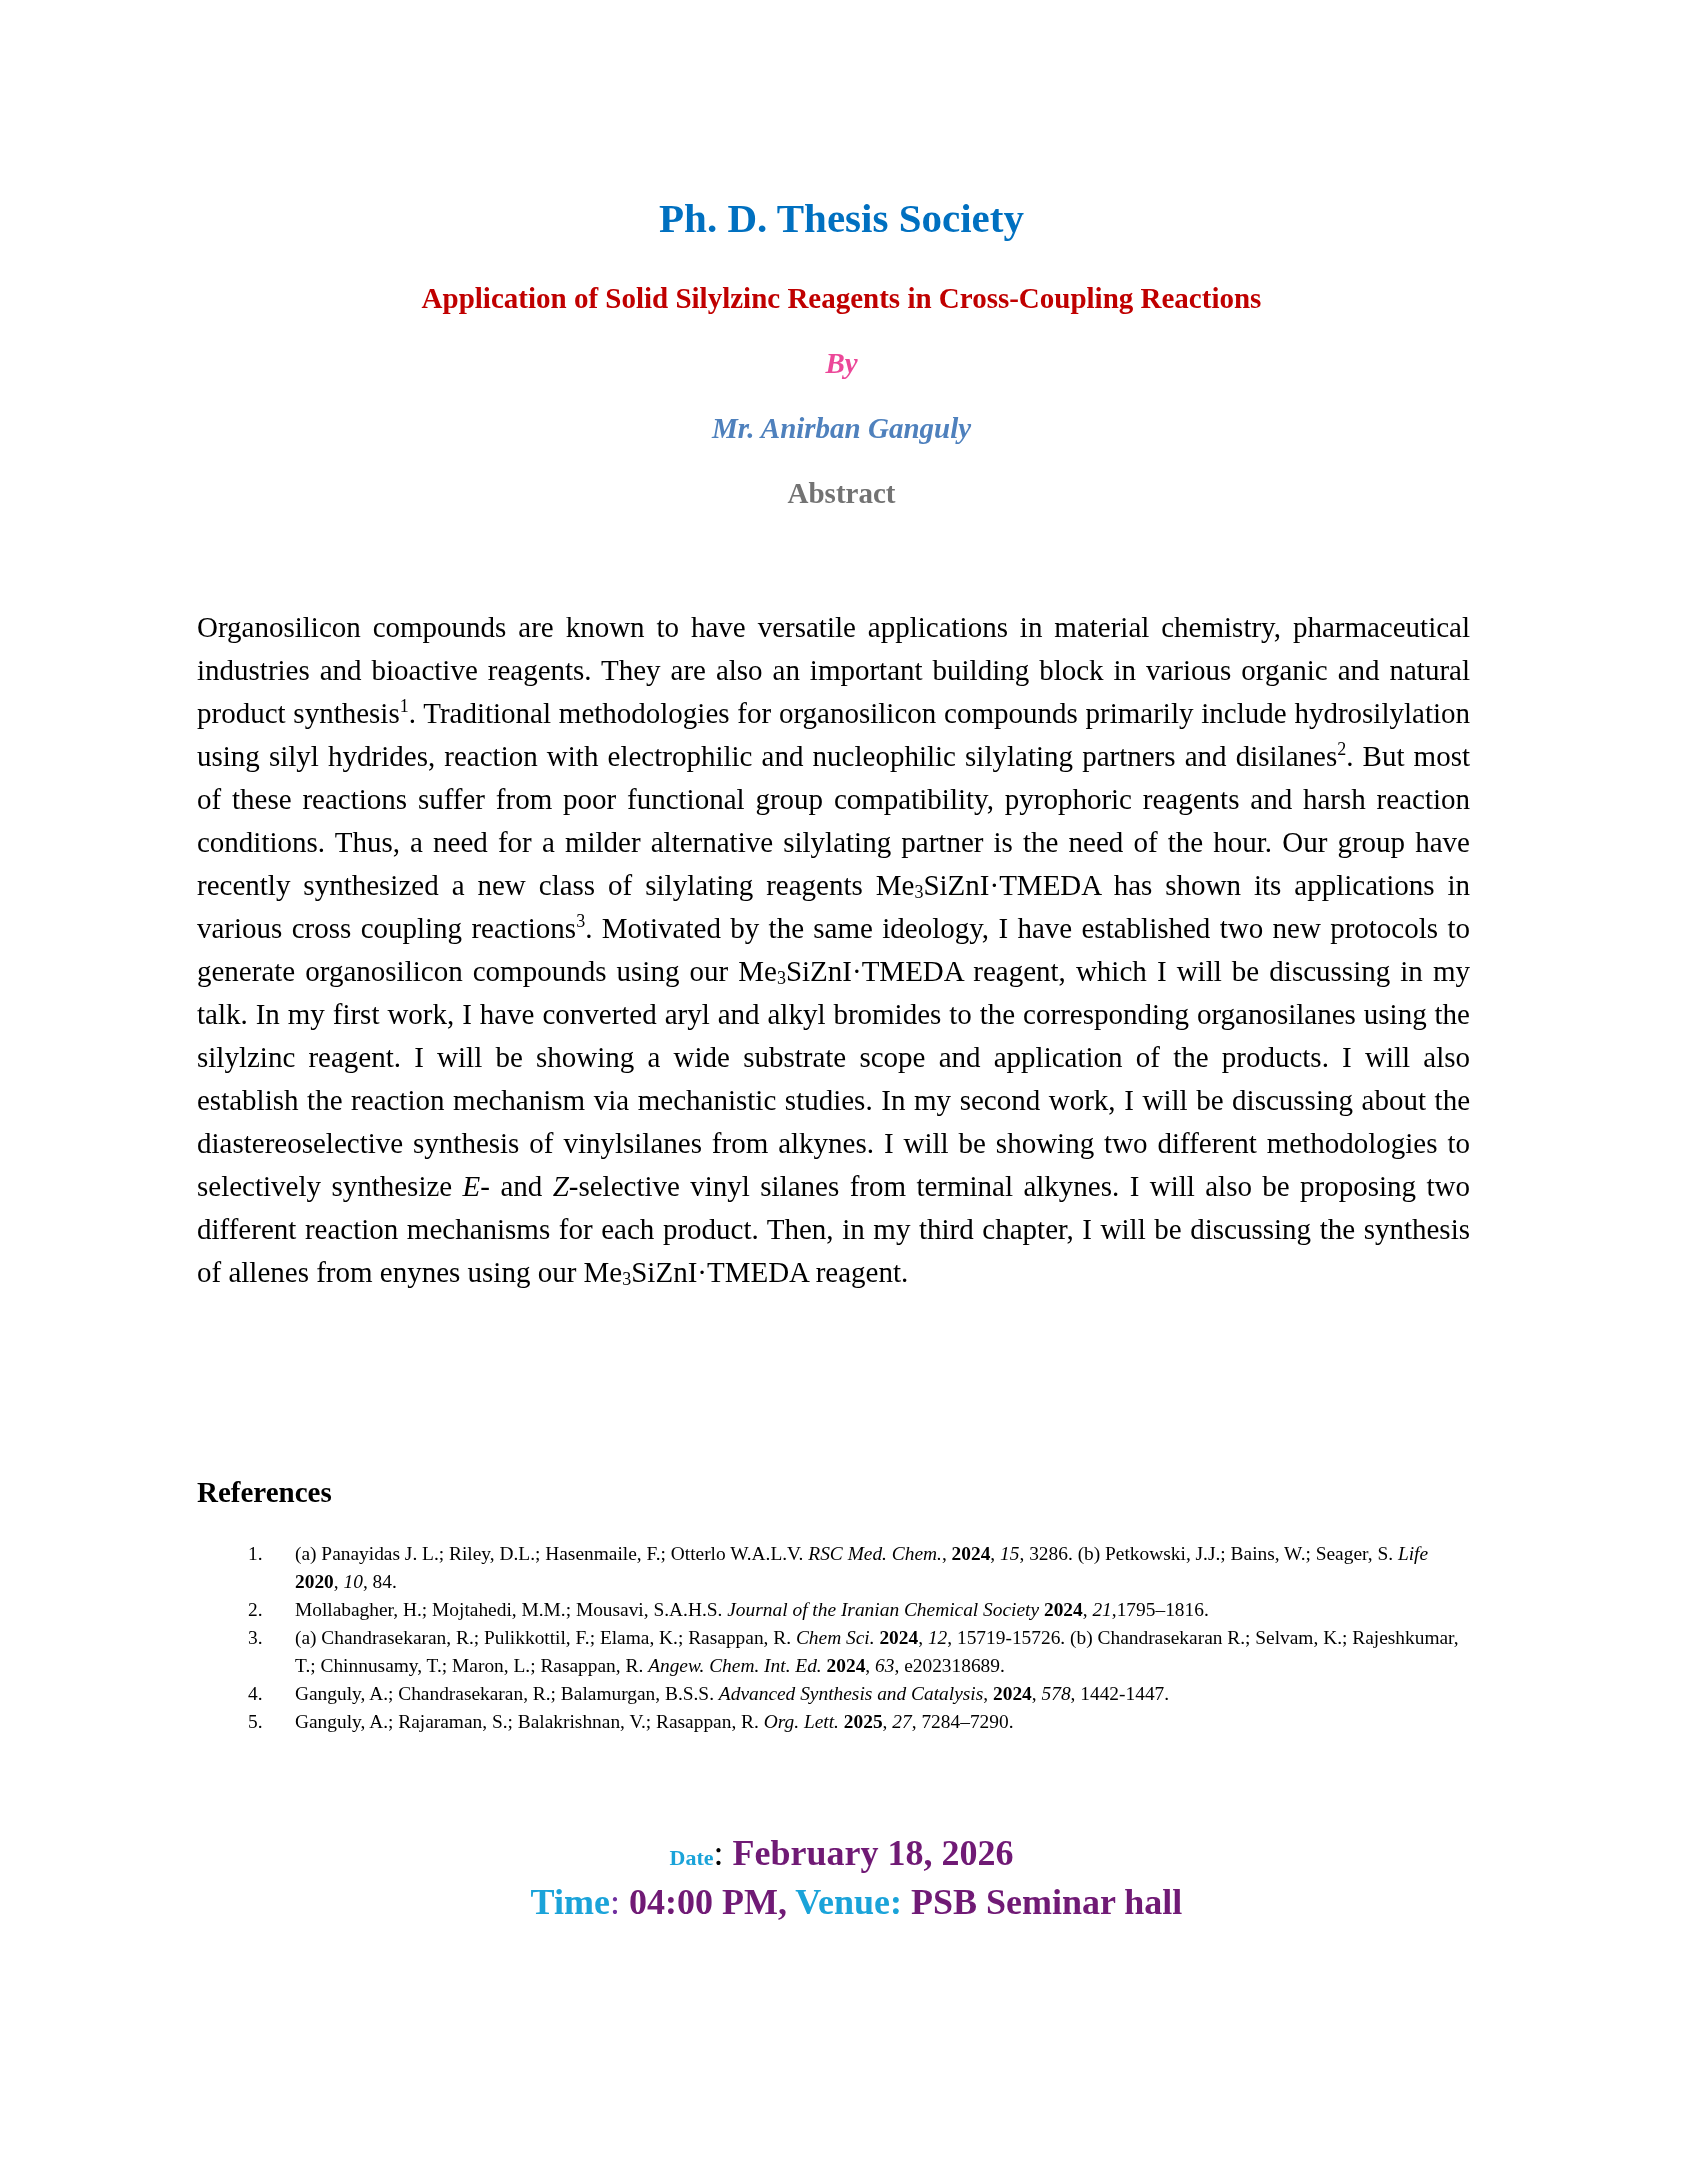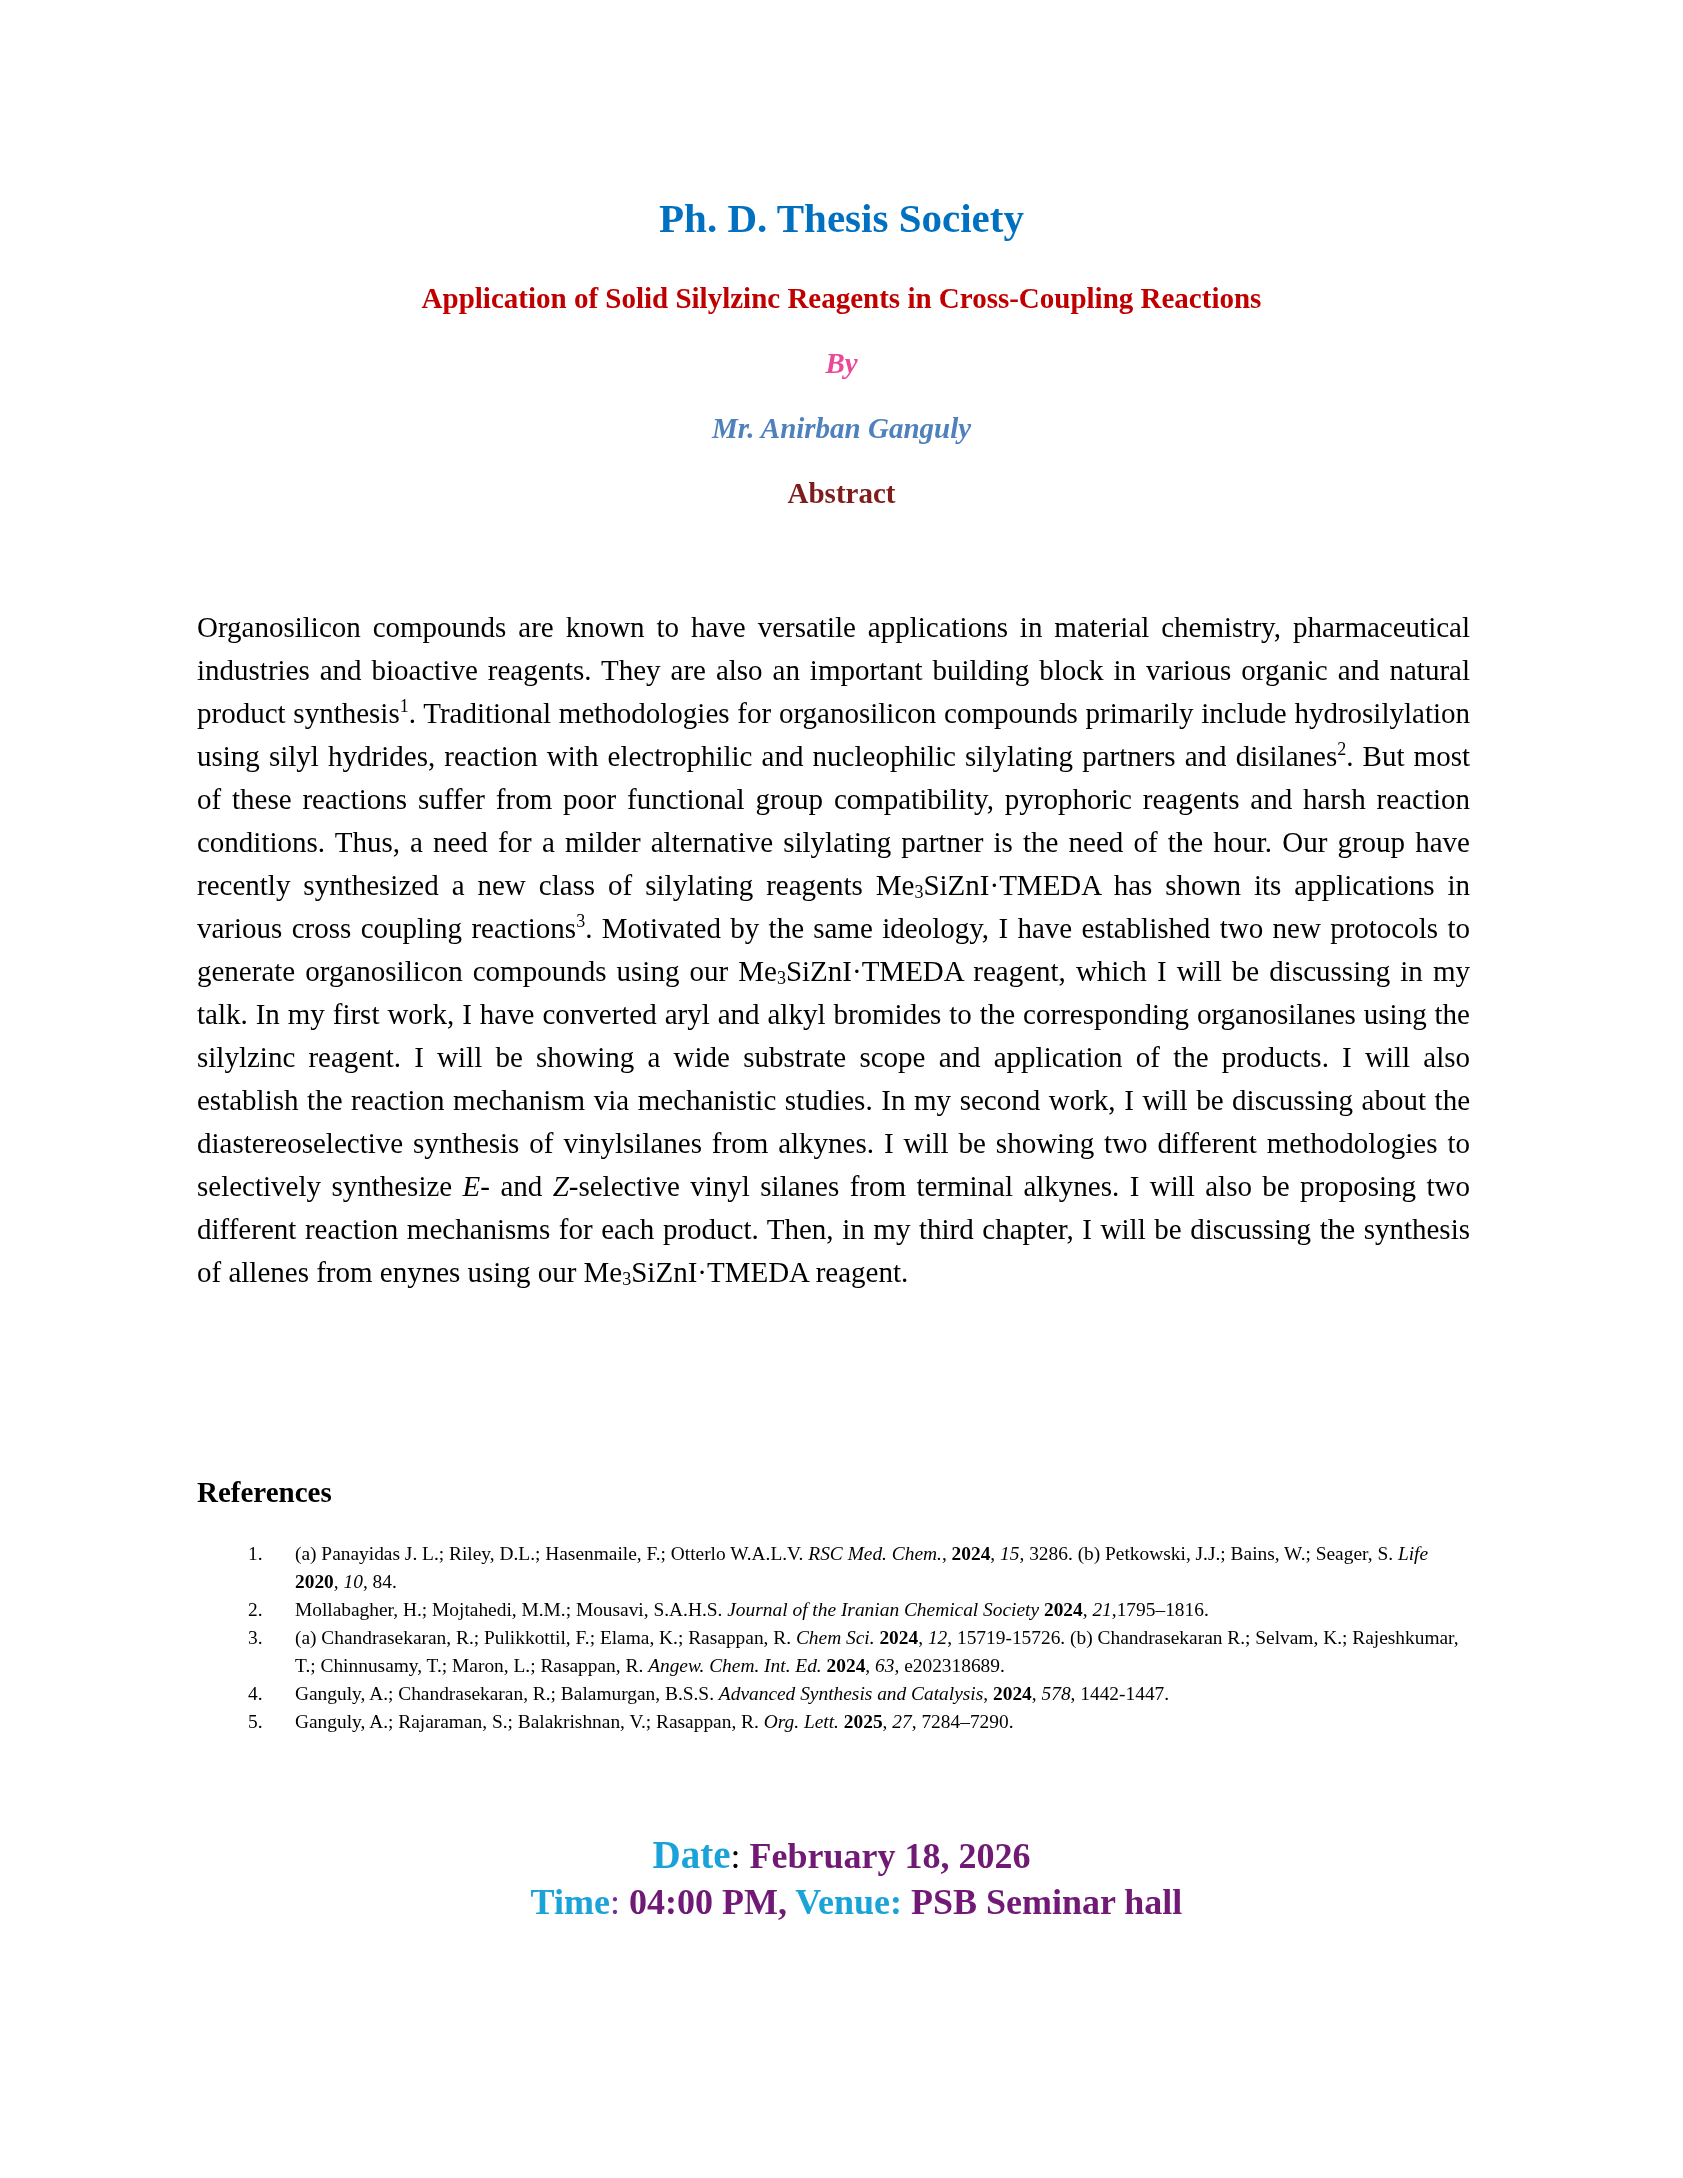--- a/index.html
+++ b/index.html
@@ -2,32 +2,32 @@
 <html><head>
 <meta charset="utf-8">
 <style>
   html, body { margin:0; padding:0; background:#ffffff; }
   body { width:1683px; height:2178px; position:relative; font-family:"Liberation Serif", serif; color:#000; overflow:hidden; }
   .center { position:absolute; left:0; width:1683px; text-align:center; }
   #title { top:194px; font-size:41px; font-weight:bold; color:#0070c0; }
   #subtitle { top:282px; font-size:29px; font-weight:bold; color:#c00000; }
   #by { top:347px; font-size:29px; font-weight:bold; font-style:italic; color:#ec4899; }
   #author { top:412px; font-size:29px; font-weight:bold; font-style:italic; color:#4f81bd; }
-  #abstract-heading { top:477px; font-size:29px; font-weight:bold; color:#7f1d1d; }
+  #abstract-heading { top:477px; font-size:29px; font-weight:bold; color:#737373; }
   #abstract { position:absolute; left:197px; width:1273px; top:606px; font-size:29px; line-height:43px; text-align:justify; }
   #abstract sup { font-size:18px; line-height:0; vertical-align:super; }
   #abstract sub { font-size:18px; line-height:0; vertical-align:-3px; }
   #refs-heading { position:absolute; left:197px; top:1476px; font-size:29px; font-weight:bold; }
   #refs { position:absolute; left:248px; top:1540px; width:1228px; margin:0; padding:0; list-style:none; font-size:19.4px; line-height:28px; }
   #refs li { position:relative; padding-left:47px; }
   #refs li .num { position:absolute; left:0; top:0; }
   .footer-line { position:absolute; left:0; width:1683px; text-align:center; font-weight:bold; }
   #date-line { top:1832px; font-size:36px; }
   #time-line { top:1881px; font-size:36px;padding-left:15px; }
-  .lbl { color:#1aa3d9; font-size:39px; }
+  .lbl { color:#1aa3d9; font-size:22px; }
   .lbl.big { font-size:36px; }
   .val { color:#701a75; }
   .colon-dark { color:#000; font-weight:normal; }
   .colon-purple { color:#7030a0; font-weight:normal; }
 </style>
 </head>
 <body>
 
 <div id="title" class="center">Ph. D. Thesis Society</div>
 <div id="subtitle" class="center">Application of Solid Silylzinc Reagents in Cross-Coupling Reactions</div>

